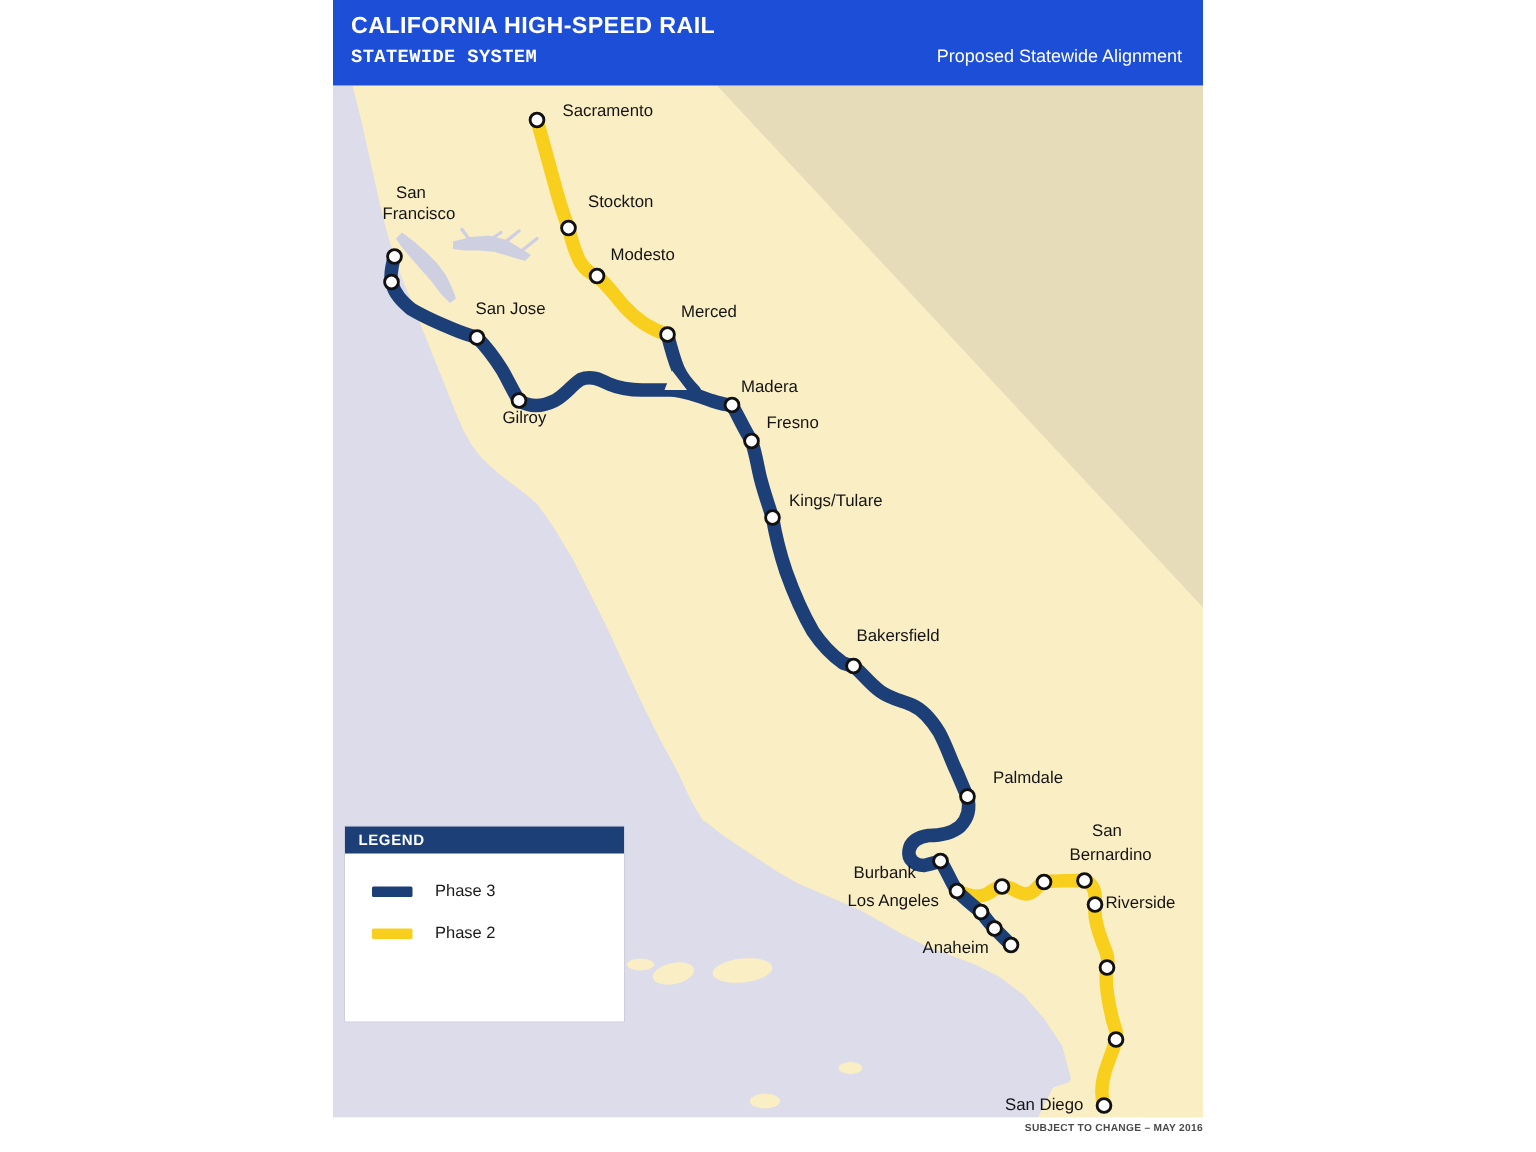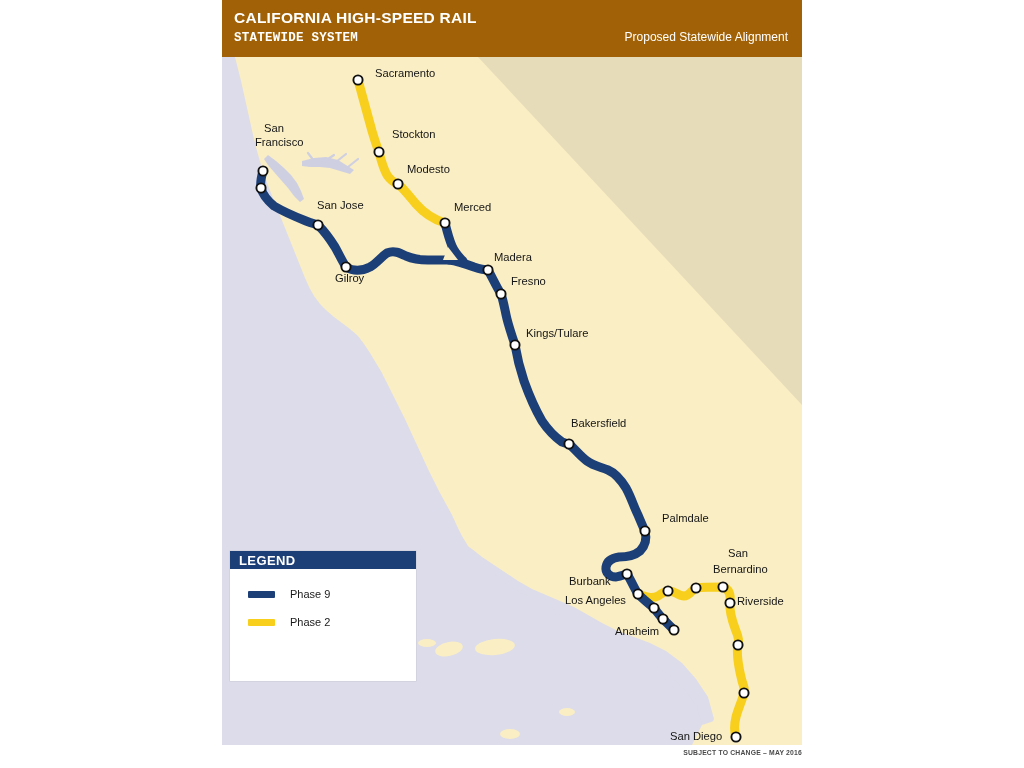--- a/index.html
+++ b/index.html
@@ -26,21 +26,21 @@
     height: 745px;
     overflow: hidden;
   }
   
   #header-band {
     position: absolute;
     left: 0;
     top: 0;
     width: 580px;
     height: 57px;
-    background: #a16207;
+    background: #1d4ed8;
     z-index: 30;
   }
   #title-main {
     position: absolute;
     left: 12px;
     top: 9px;
     color: #ffffff;
     font-size: 15.5px;
     font-weight: bold;
     letter-spacing: 0.25px;
@@ -84,21 +84,21 @@
     width: 186px;
     height: 130px;
     background: #ffffff;
     z-index: 25;
     box-shadow: 0 0 0 0.5px rgba(0,0,0,0.08);
   }
   #legend-header {
     height: 18px;
     background: #1d3f77;
     color: #ffffff;
-    font-size: 13px;
+    font-size: 10px;
     font-weight: bold;
     letter-spacing: 0.4px;
     padding: 4px 0 0 9px;
     box-sizing: border-box;
     line-height: 12px;
   }
   .legend-row {
     position: relative;
     height: 28px;
     padding-left: 18px;
@@ -398,21 +398,21 @@
 
       </svg>
     </div>
 
     <div id="legend">
       <div id="legend-header">LEGEND</div>
       <div id="legend-rows">
 
         <div class="legend-row">
           <div class="swatch-line" style="background:#1d3f77;"></div>
-          <div class="legend-label">Phase 9</div>
+          <div class="legend-label">Phase 3</div>
         </div>
 
         <div class="legend-row">
           <div class="swatch-line" style="background:#f7cf1c;"></div>
           <div class="legend-label">Phase 2</div>
         </div>
 
 
       </div>
     </div>

